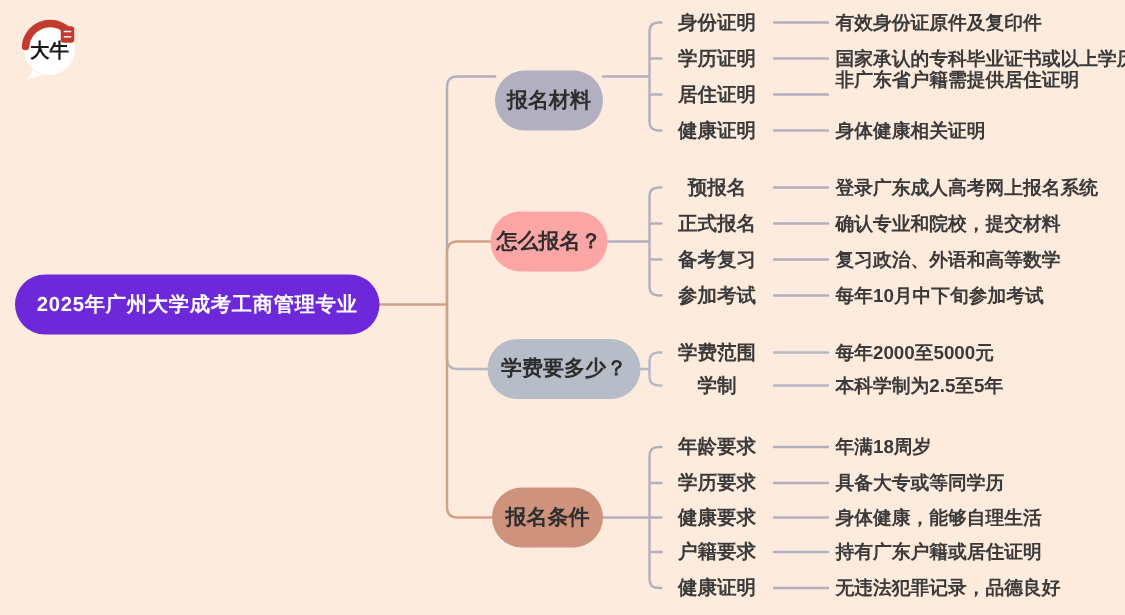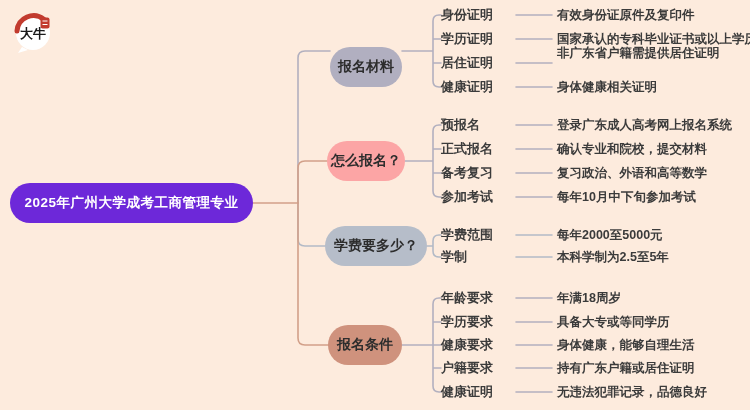--- a/index.html
+++ b/index.html
@@ -22,21 +22,21 @@
   }
   
   .branch-pill{
     position:absolute;height:40px;border-radius:20px;
     display:flex;align-items:center;justify-content:center;
     color:#2d2d2d;font-size:14px;font-weight:bold;
   }
   
   .clabel{
     position:absolute;left:441px;width:74px;height:18px;line-height:18px;
-    text-align:left;font-size:13px;font-weight:600;color:#3b3b3b;white-space:nowrap;
+    text-align:center;font-size:13px;font-weight:600;color:#3b3b3b;white-space:nowrap;
   }
   .leaf{
     position:absolute;left:557px;height:18px;line-height:18px;
     font-size:12.5px;font-weight:700;color:#3b3b3b;white-space:nowrap;
   }
 </style>
 </head>
 <body>
 
 <svg class="connectors" width="750" height="410" viewBox="0 0 750 410">

